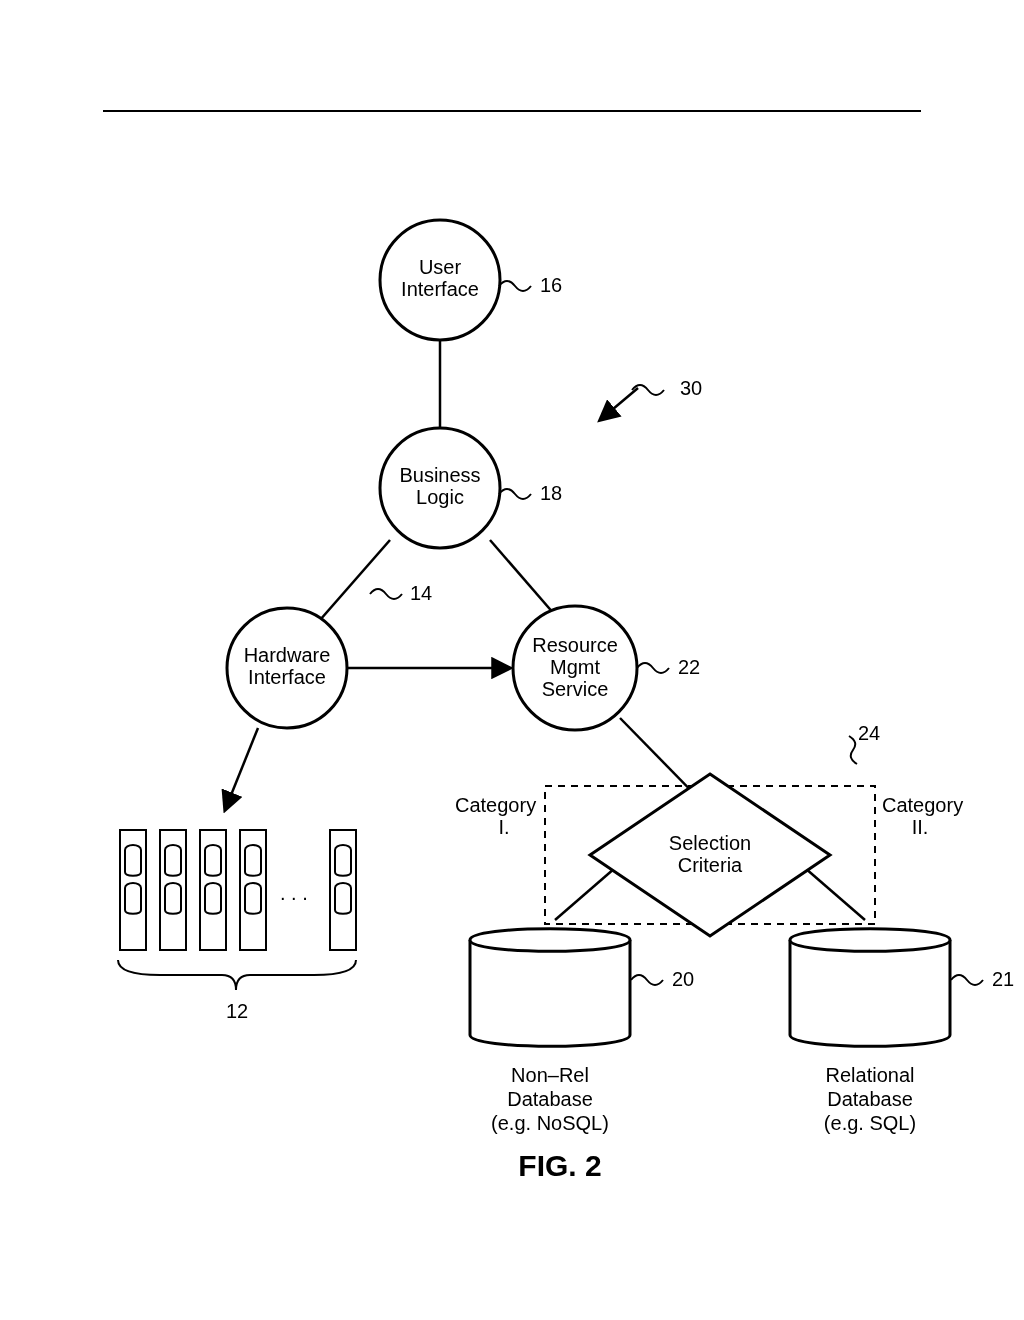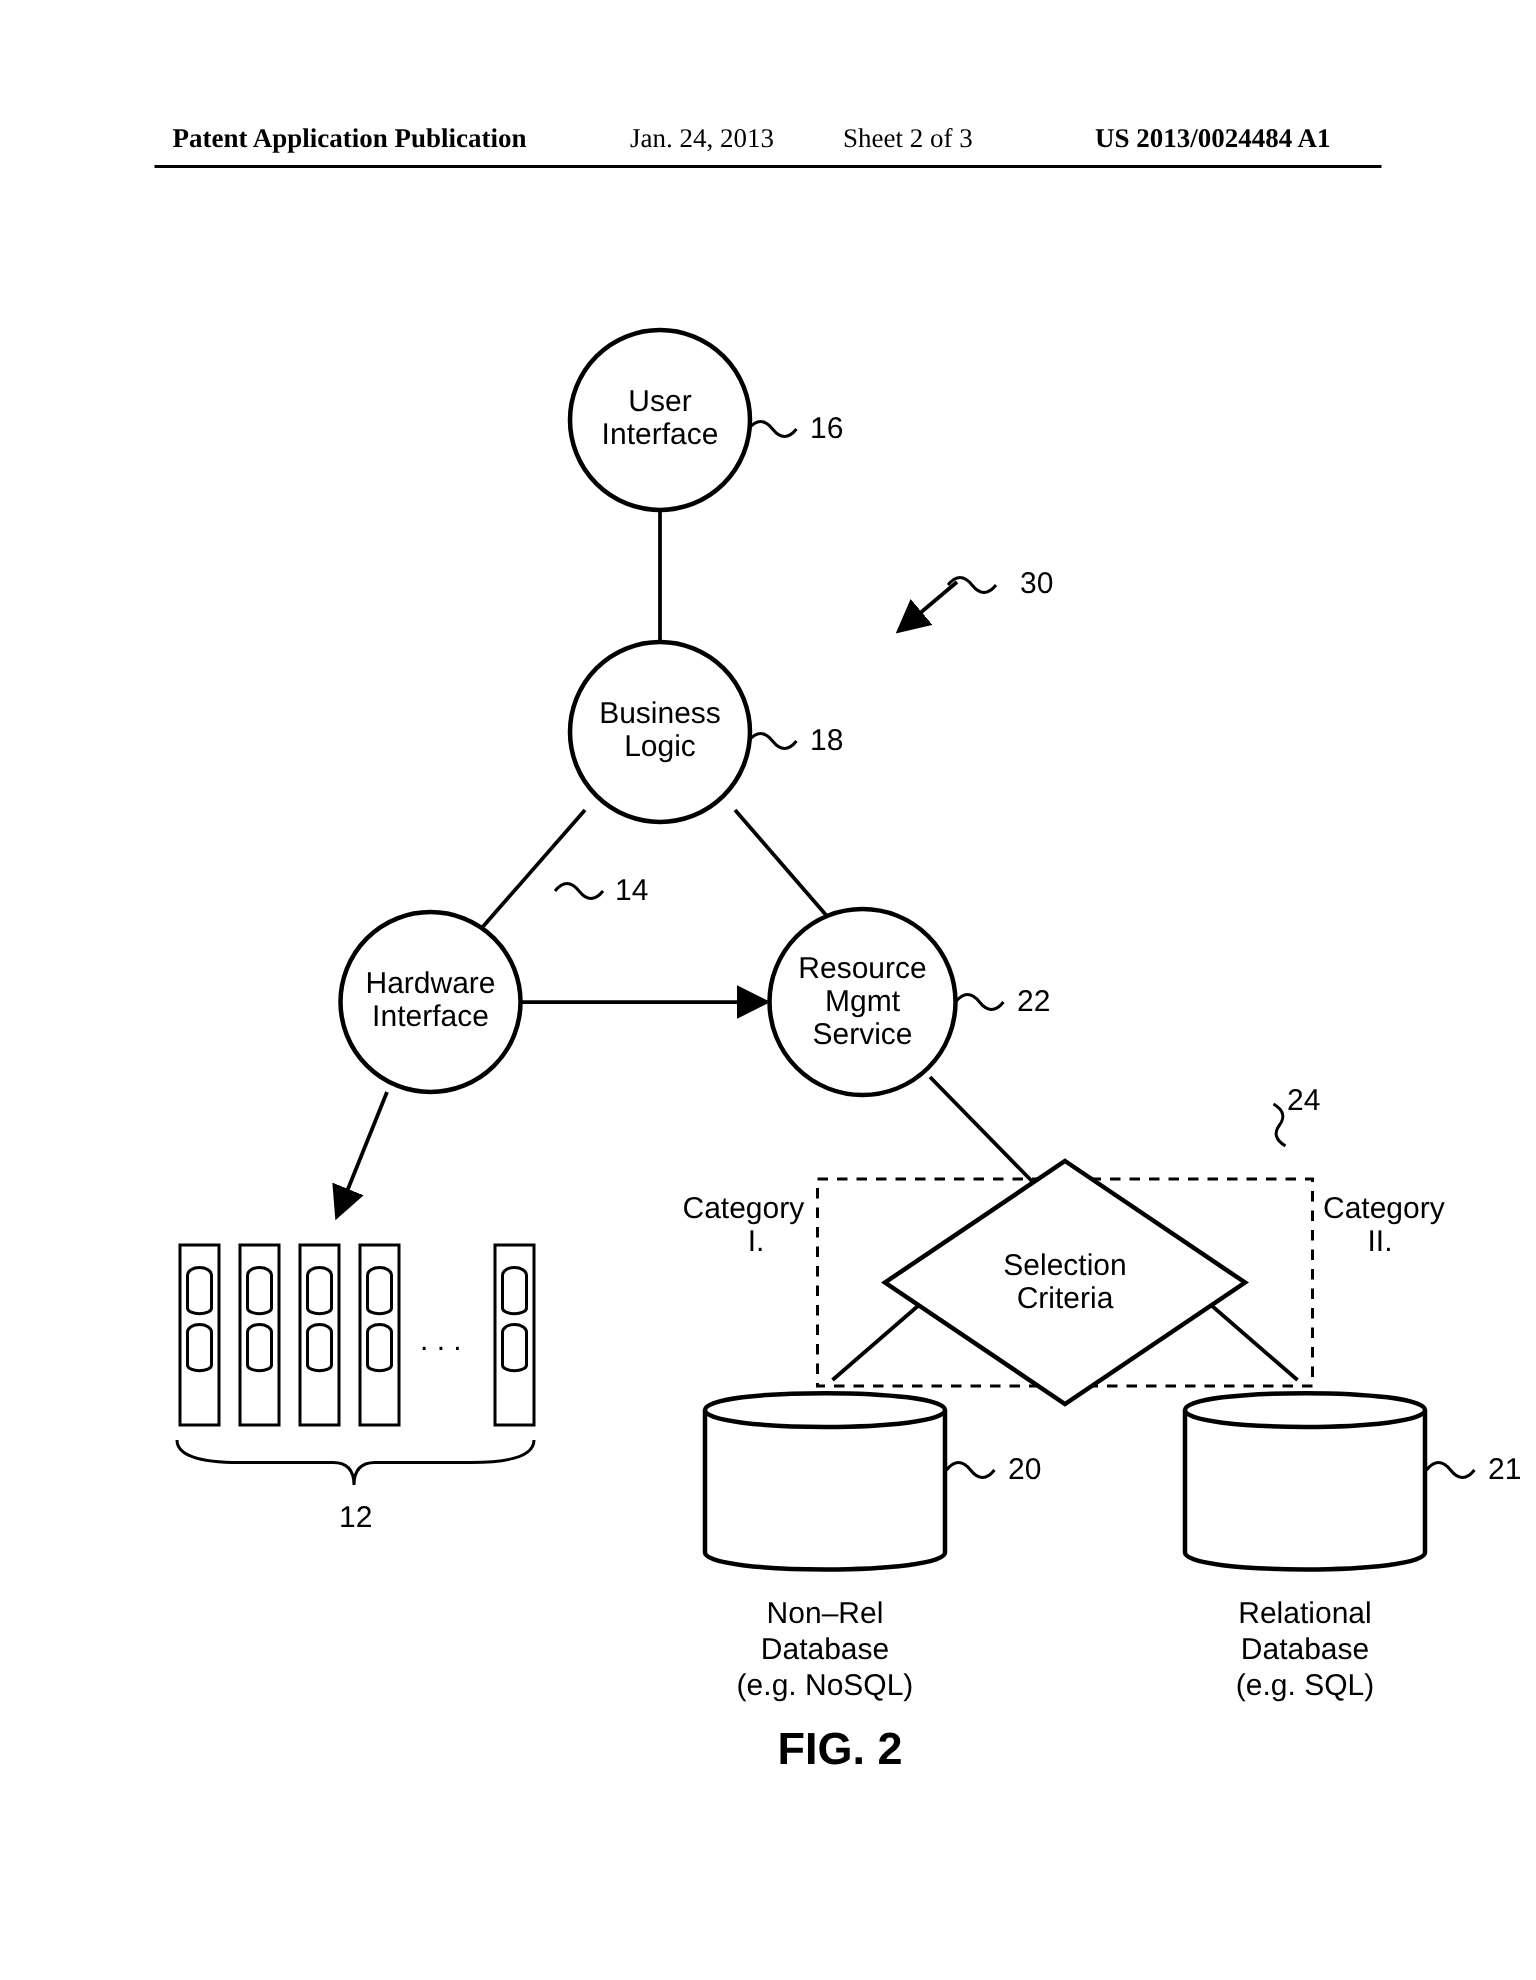--- a/index.html
+++ b/index.html
@@ -54,26 +54,20 @@
 
   .blade     { fill: #fff; stroke: #000; stroke-width: 2; }
   .port      { fill: #fff; stroke: #000; stroke-width: 2; }
 
 </style>
 </head>
 <body>
 
 <div class="page">
 
-  <div class="header">
-    <span class="pub-type">Patent Application Publication</span>
-    <span class="date">Jan. 24, 2013</span>
-    <span class="sheet">Sheet 2 of 3</span>
-    <span class="pubno">US 2013/0024484 A1</span>
-  </div>
   <div class="header-rule"></div>
 
   <div class="svg-wrap">
     <svg viewBox="0 0 1024 1100">
       <defs>
         <marker id="arrow" viewBox="0 0 12 12" refX="10" refY="6" markerWidth="9" markerHeight="9" orient="auto-start-reverse">
           <path d="M0,0 L12,6 L0,12 z" fill="#000"></path>
         </marker>
       </defs>
 

